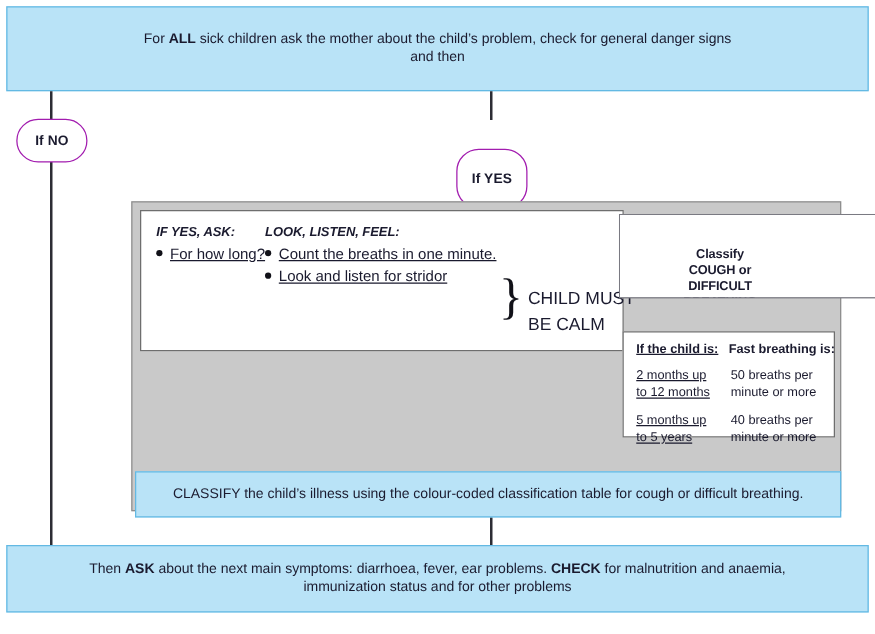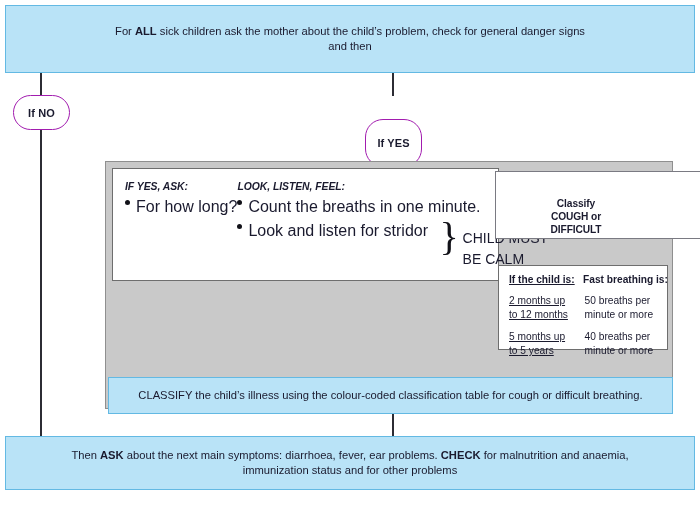--- a/index.html
+++ b/index.html
@@ -118,22 +118,23 @@
     font-weight: bold;
     font-size: 10.4px;
     letter-spacing: -0.05px;
     margin-bottom: 3px;
     white-space: nowrap;
   }
   ul.bullets {
     list-style: none;
     margin: 0;
     padding: 0;
-    font-size: 16px;
+    font-size: 12px;
     line-height: 1.48;
+    text-decoration: underline;
   }
   ul.bullets li {
     position: relative;
     padding-left: 11px;
     white-space: nowrap;
   }
   ul.bullets li::before {
     content: "";
     position: absolute;
     left: 0; top: 5px;

